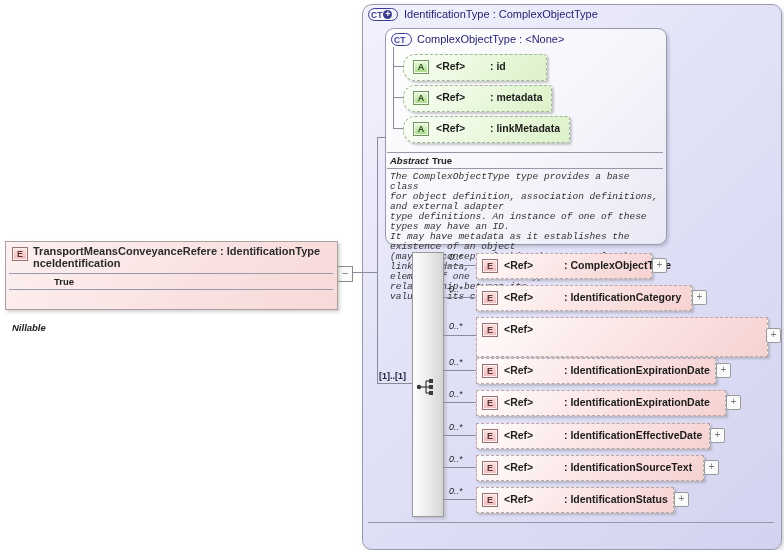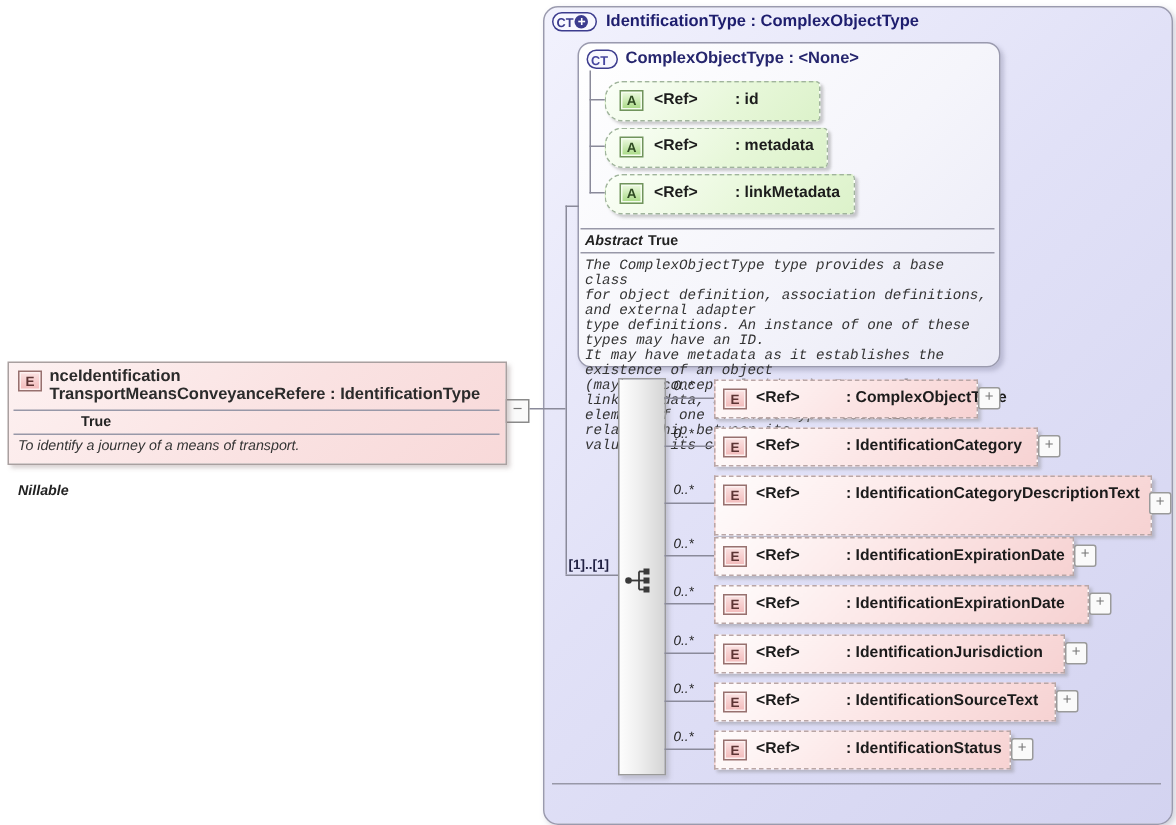--- a/index.html
+++ b/index.html
@@ -5,21 +5,21 @@
   html,body{margin:0;padding:0;background:#ffffff;}
   #canvas{position:relative;width:784px;height:550px;background:#ffffff;overflow:hidden;
           font-family:"Liberation Sans", sans-serif;color:#1c1c1c;}
   .abs{position:absolute;}
   .line{position:absolute;background:#8a8a9a;}
   
   .outer-box{position:absolute;left:362px;top:4px;width:418px;height:544px;
     border:1px solid #9a9aae;border-radius:10px;
     background:linear-gradient(135deg,#f2f2fd 0%,#e1e1f7 45%,#d3d3f0 100%);
     box-shadow:2px 2px 4px rgba(120,120,150,.35);}
-  .type-title{position:absolute;font-size:11px;font-weight:bold;color:#1e1e6e;white-space:nowrap;}
+  .type-title{position:absolute;font-size:11px;font-weight:normal;color:#1e1e6e;white-space:nowrap;}
   .ct-icon{position:absolute;height:13px;border:1.5px solid #3c3c8e;border-radius:7px;background:#f8f8ff;
     display:flex;align-items:center;padding:0 2px;gap:1px;box-sizing:border-box;}
   .ct-txt{font-size:8.5px;font-weight:bold;color:#3c3c8e;line-height:10px;}
   .ct-plus{width:9px;height:9px;border-radius:50%;background:#3c3c8e;color:#ffffff;
     font-size:9px;line-height:9px;text-align:center;font-weight:bold;}
   
   .inner-box{position:absolute;left:385px;top:28px;width:280px;height:215px;
     border:1px solid #9a9aae;border-radius:9px;
     background:linear-gradient(135deg,#ffffff 0%,#f5f5fb 55%,#e9e9f6 100%);
     box-shadow:2px 2px 3px rgba(120,120,150,.35);}
@@ -163,42 +163,41 @@
   <div class="elem-box" style="left:476px;top:285px;width:214px;height:24px;">
     <span class="e-icon">E</span>
     <span class="e-ref">&lt;Ref&gt;</span>
     <span class="e-name">: IdentificationCategory</span>
   </div>
   <div class="plus-box" style="left:692px;top:290px;">+</div>
 
   <div class="elem-box" style="left:476px;top:317px;width:290px;height:38px;">
     <span class="e-icon">E</span>
     <span class="e-ref">&lt;Ref&gt;</span>
-    <span class="e-name wrap">: IdentificationCategoryDescriptionText</span>
   </div>
   <div class="plus-box" style="left:766px;top:328px;">+</div>
 
   <div class="elem-box" style="left:476px;top:358px;width:238px;height:24px;">
     <span class="e-icon">E</span>
     <span class="e-ref">&lt;Ref&gt;</span>
     <span class="e-name">: IdentificationExpirationDate</span>
   </div>
   <div class="plus-box" style="left:716px;top:363px;">+</div>
 
   <div class="elem-box" style="left:476px;top:390px;width:248px;height:24px;">
     <span class="e-icon">E</span>
     <span class="e-ref">&lt;Ref&gt;</span>
     <span class="e-name">: IdentificationExpirationDate</span>
   </div>
   <div class="plus-box" style="left:726px;top:395px;">+</div>
 
   <div class="elem-box" style="left:476px;top:423px;width:232px;height:24px;">
     <span class="e-icon">E</span>
     <span class="e-ref">&lt;Ref&gt;</span>
-    <span class="e-name">: IdentificationJurisdiction</span>
+    <span class="e-name">: IdentificationEffectiveDate</span>
   </div>
   <div class="plus-box" style="left:710px;top:428px;">+</div>
 
   <div class="elem-box" style="left:476px;top:455px;width:226px;height:24px;">
     <span class="e-icon">E</span>
     <span class="e-ref">&lt;Ref&gt;</span>
     <span class="e-name">: IdentificationSourceText</span>
   </div>
   <div class="plus-box" style="left:704px;top:460px;">+</div>
 
@@ -207,23 +206,22 @@
     <span class="e-ref">&lt;Ref&gt;</span>
     <span class="e-name">: IdentificationStatus</span>
   </div>
   <div class="plus-box" style="left:674px;top:492px;">+</div>
 
   <div class="sep" style="left:368px;top:522px;width:406px;"></div>
 
   <div class="root-box">
     <span class="e-icon" style="left:6px;top:5px;">E</span>
     <div class="root-title">
+      <div>TransportMeansConveyanceRefere : IdentificationType</div>
       <div>nceIdentification</div>
-      <div>TransportMeansConveyanceRefere : IdentificationType</div>
     </div>
     <div class="sep" style="left:3px;top:31px;width:324px;"></div>
     <div class="prop-label" style="left:6px;top:34px;margin-top:46px;">Nillable</div>
     <div class="prop-value" style="left:48px;top:34px;">True</div>
     <div class="sep" style="left:3px;top:47px;width:324px;"></div>
-    <div class="anno" style="left:6px;top:51px;width:320px;">To identify a journey of a means of transport.</div>
   </div>
 
 </div>
 
 </body></html>

